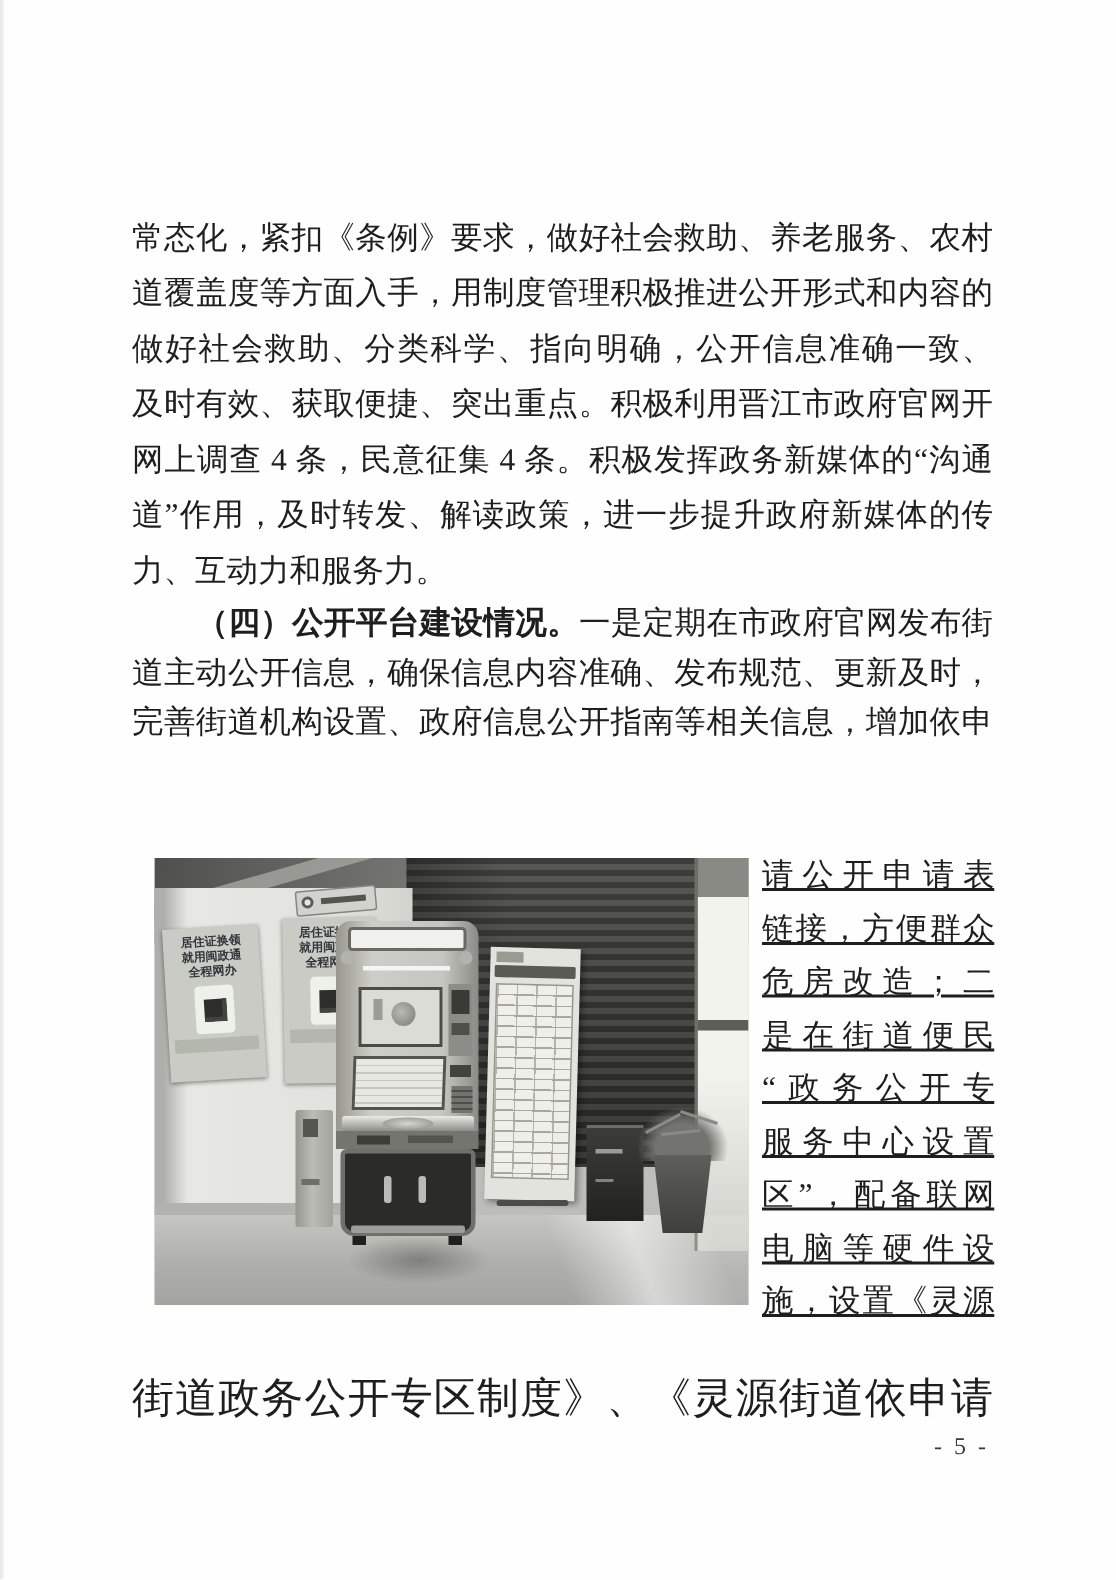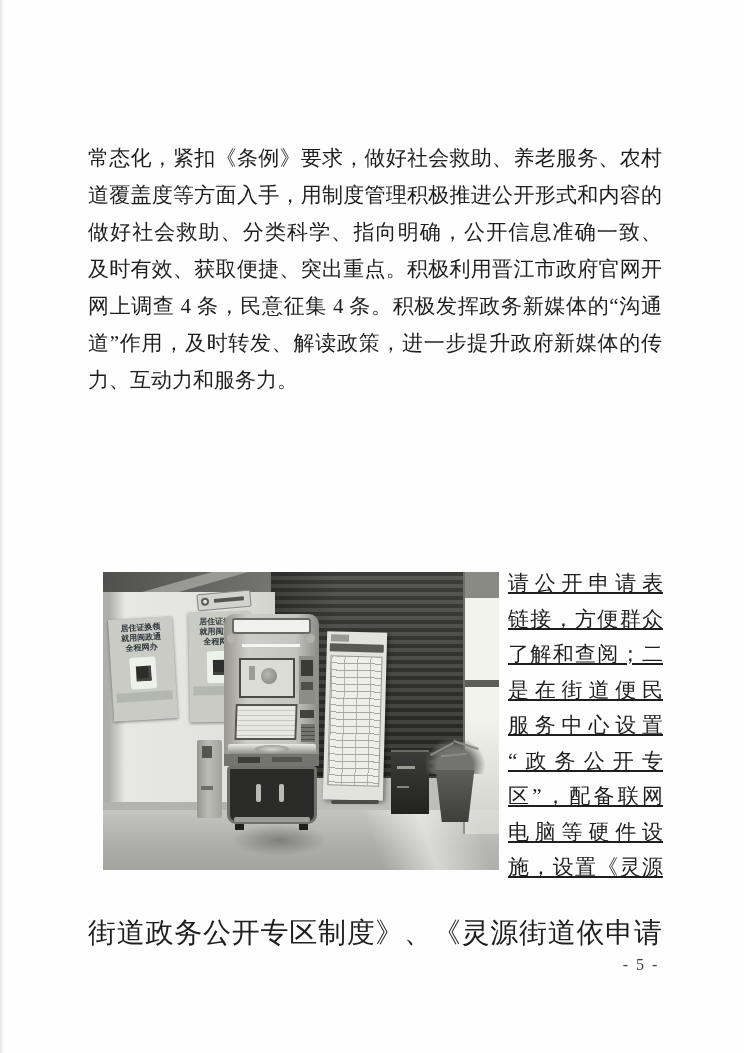--- a/index.html
+++ b/index.html
@@ -149,20 +149,25 @@
 <div class="main-text">
   <div class="para1">
       <div class="line">常态化，紧扣《条例》要求，做好社会救助、养老服务、农村</div>
       <div class="line">道覆盖度等方面入手，用制度管理积极推进公开形式和内容的</div>
       <div class="line">做好社会救助、分类科学、指向明确，公开信息准确一致、</div>
       <div class="line">及时有效、获取便捷、突出重点。积极利用晋江市政府官网开</div>
       <div class="line">网上调查 4 条，民意征集 4 条。积极发挥政务新媒体的“沟通渠</div>
       <div class="line">道”作用，及时转发、解读政策，进一步提升政府新媒体的传播</div>
       <div class="line">力、互动力和服务力。</div>
     </div>
+  <div class="para2">
+    <div class="line first"><span class="head-bold">（四）公开平台建设情况。</span><span>一是定期在市政府官网发布街</span></div>
+  <div class="line">道主动公开信息，确保信息内容准确、发布规范、更新及时，</div>
+      <div class="line">完善街道机构设置、政府信息公开指南等相关信息，增加依申</div>
+    </div>
 </div>
 
 <div class="photo">
   <div class="ph-ceiling"></div>
   <div class="ph-beam"></div>
   <div class="ph-shutter"></div>
   <div class="ph-shutter-shade"></div>
   <div class="ph-wall"></div>
   <div class="ph-skirting"></div>
   <div class="ph-floor"></div>
@@ -244,24 +249,24 @@
     <div class="ph-leaf" style="left:4px;top:10px;transform:rotate(-28deg);"></div>
     <div class="ph-leaf" style="left:28px;top:6px;transform:rotate(18deg);"></div>
     <div class="ph-leaf" style="left:16px;top:16px;transform:rotate(-6deg);"></div>
   </div>
   <div class="ph-pot"></div>
 </div>
 
 <div class="side-col">
     <div class="line">请公开申请表</div>
     <div class="line">链接，方便群众</div>
-    <div class="line">了解和查阅；二</div>
+    <div class="line">危房改造；二</div>
     <div class="line">是在街道便民</div>
+    <div class="line">“政务公开专</div>
     <div class="line">服务中心设置</div>
-    <div class="line">“政务公开专</div>
     <div class="line">区”，配备联网</div>
     <div class="line">电脑等硬件设</div>
     <div class="line">施，设置《灵源</div>
   </div>
 
 <div class="bottom-line line">街道政务公开专区制度》、《灵源街道依申请公开制度》、《依</div>
 
 <div class="page-number">- 5 -</div>
 
 </body></html>

